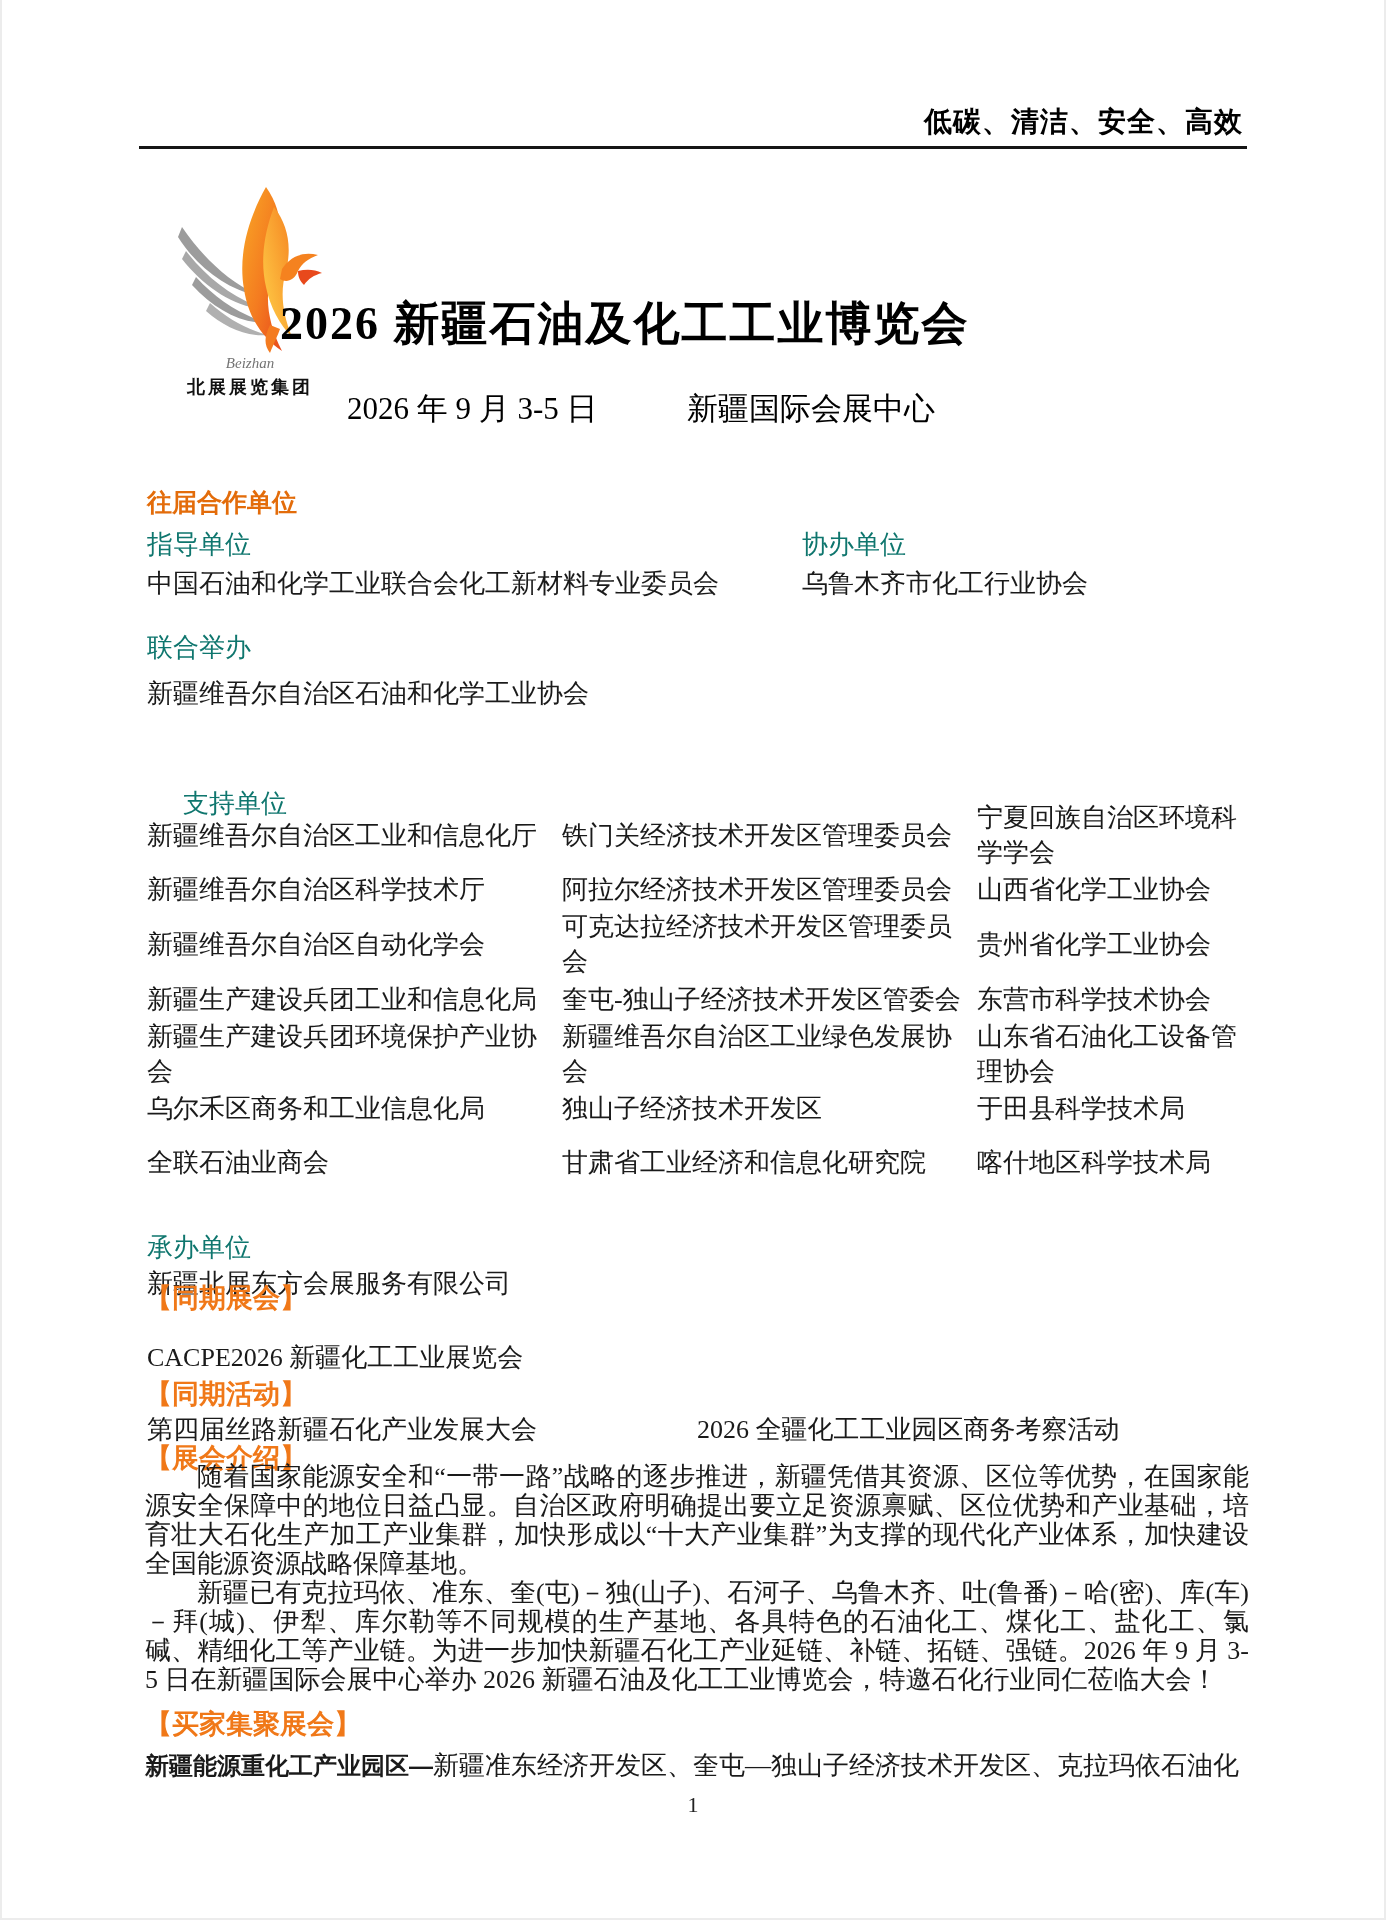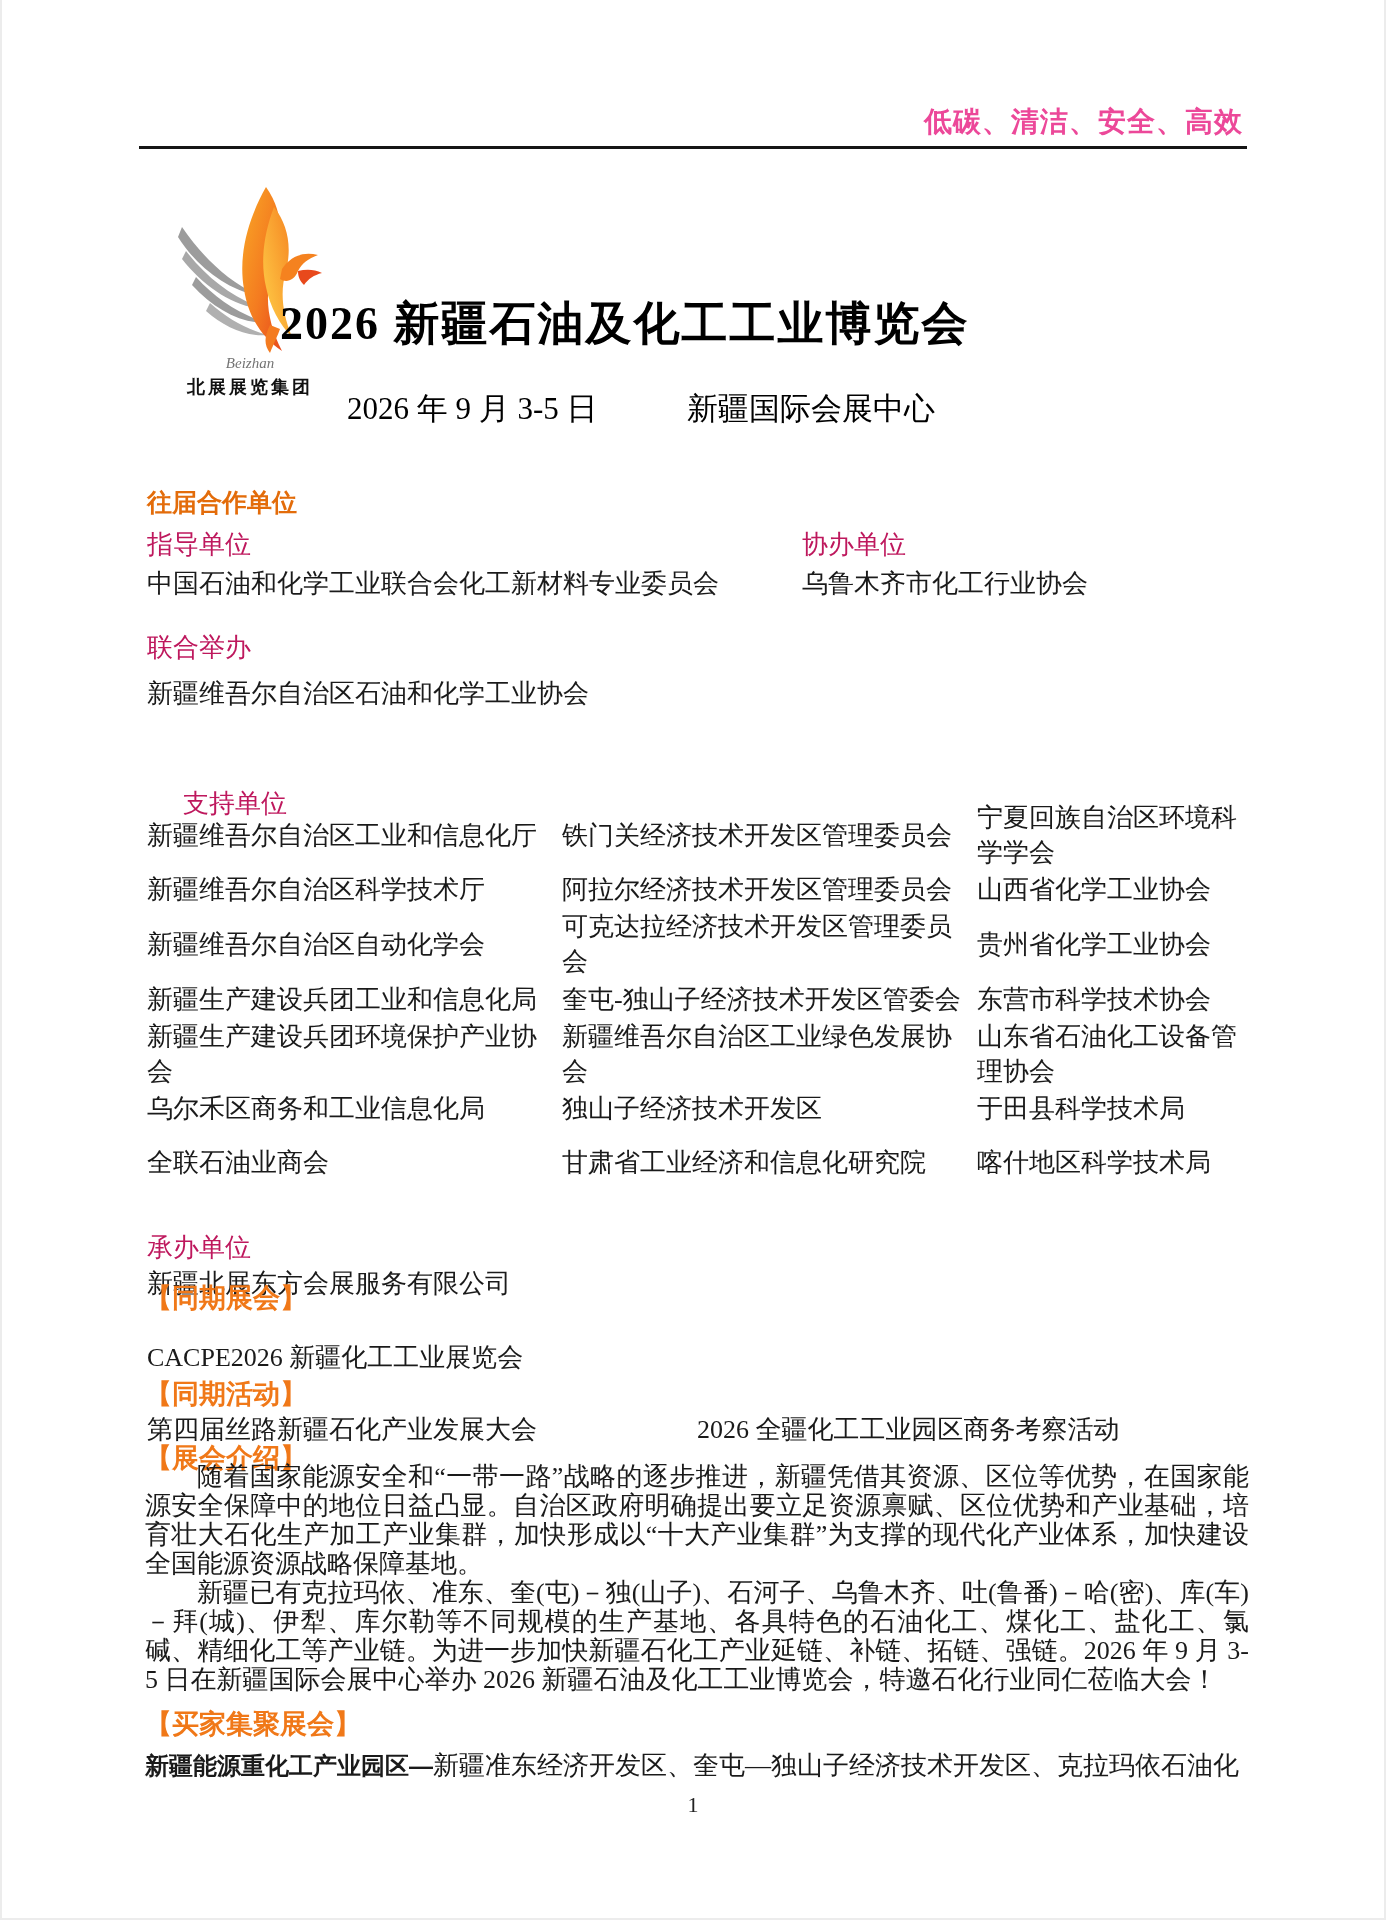--- a/index.html
+++ b/index.html
@@ -12,33 +12,33 @@
     border-left:2px solid #ececec;
     border-right:2px solid #ececec;
     border-bottom:2px solid #ececec;
     font-family:"Liberation Serif","DejaVu Serif",serif;
     color:#1a1a1a;
   }
   .abs{position:absolute;}
   .sans{font-family:"Liberation Sans","DejaVu Sans",sans-serif;}
   .serif{font-family:"Liberation Serif","DejaVu Serif",serif;}
 
-  .banner{top:103px;right:141px;font-size:28px;font-weight:bold;color:#ec4899;letter-spacing:1px;}
+  .banner{top:103px;right:141px;font-size:28px;font-weight:bold;color:#000000;letter-spacing:1px;}
   .rule{top:146px;left:137px;width:1108px;height:3px;background:#151515;}
 
   .logo-box{left:168px;top:185px;width:160px;height:220px;text-align:center;}
   .logo-script{position:absolute;left:0;right:0;top:170px;font-size:15px;font-style:italic;color:#737373;font-family:"Liberation Serif","DejaVu Serif",serif;}
   .logo-company{position:absolute;left:0;right:0;top:190px;font-size:18px;font-weight:bold;color:#111;letter-spacing:3px;}
 
   .title{left:278px;top:293px;font-size:46px;font-weight:bold;letter-spacing:2px;color:#000;}
   .date{left:345px;top:388px;font-size:31px;color:#000;}
   .venue{left:685px;top:388px;font-size:31px;color:#000;}
 
   .h-strong{font-size:25px;font-weight:bold;color:#E36C0A;}
-  .h-label{font-size:26px;color:#be185d;}
+  .h-label{font-size:26px;color:#0f766e;}
   .h-bracket{font-size:27px;font-weight:bold;color:#F07818;}
   .org{font-size:26px;color:#1a1a1a;}
 
   .support-grid{
     left:145px;top:808px;width:1104px;
     display:grid;
     grid-template-columns:415px 415px 274px;
     grid-auto-rows:54.6px;
   }
   .support-grid .cell{display:flex;align-items:center;font-size:26px;color:#1a1a1a;}

